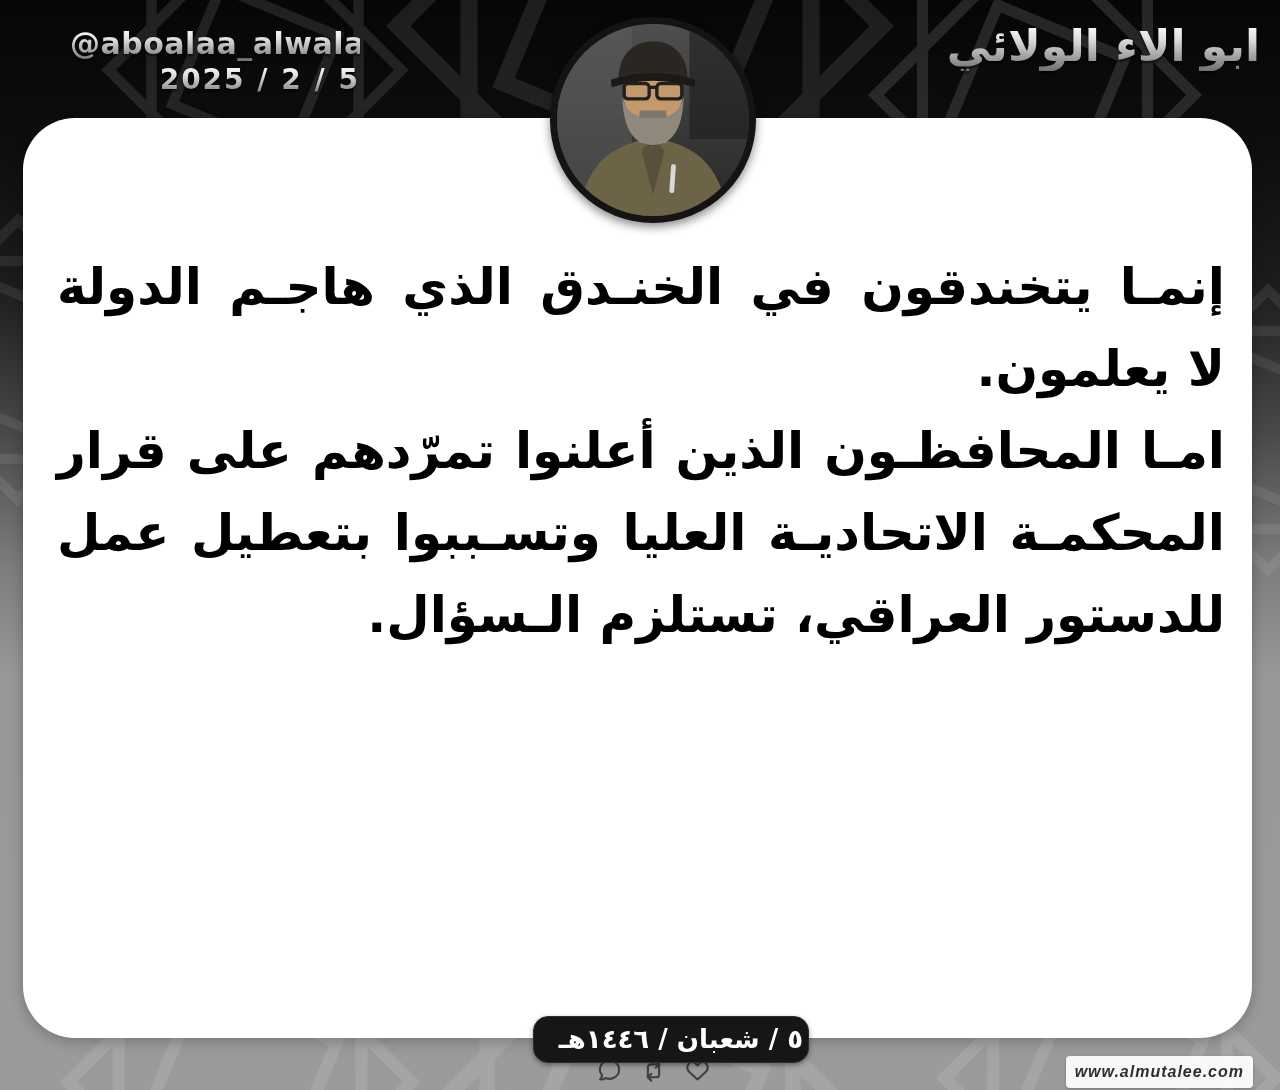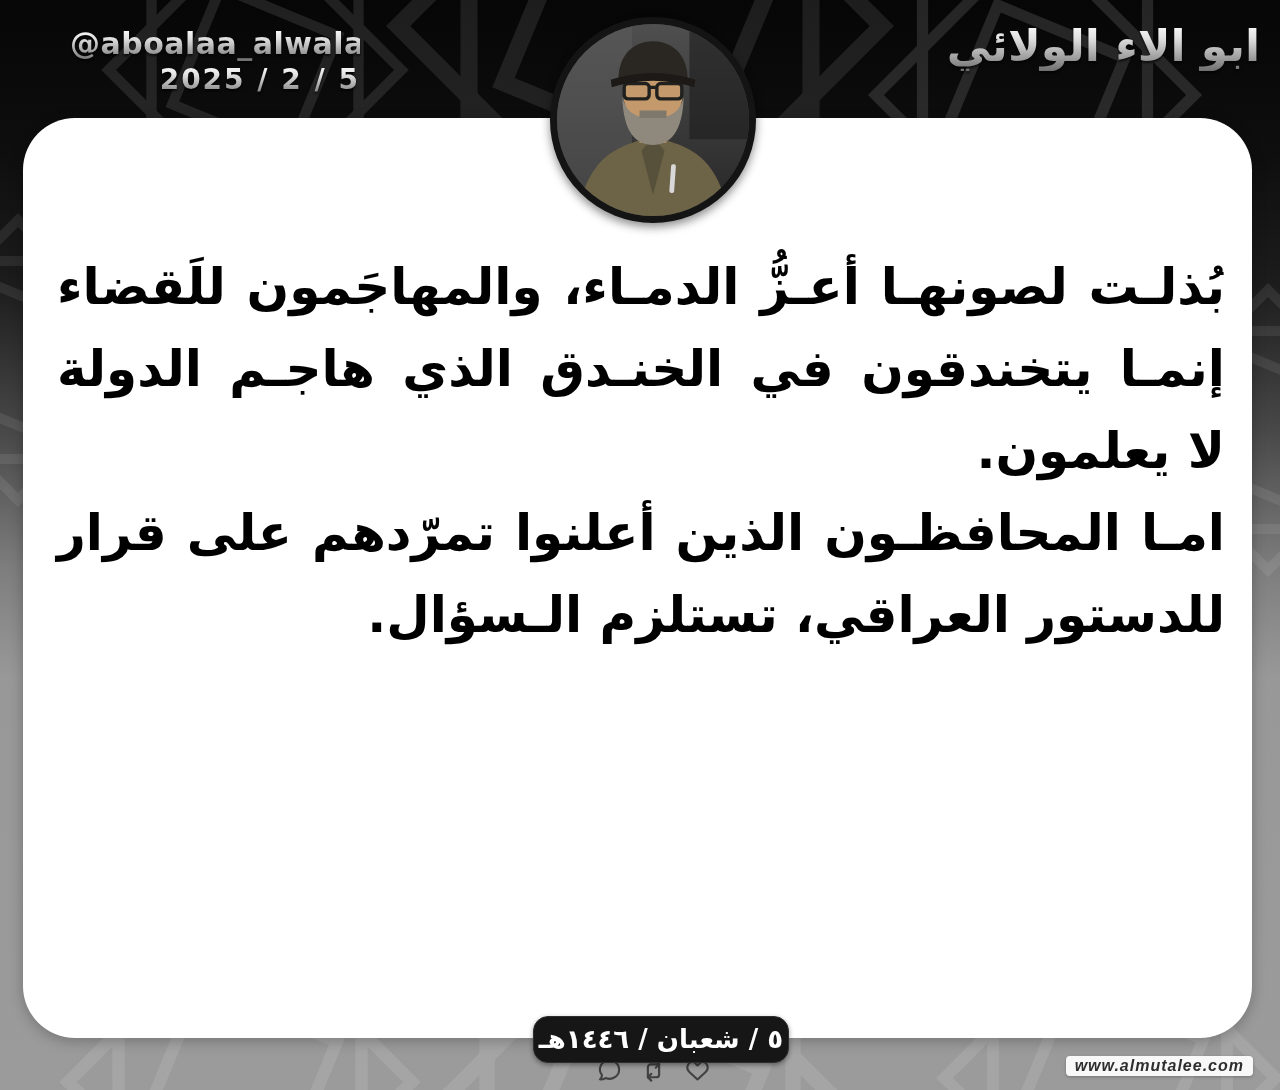--- a/index.html
+++ b/index.html
@@ -20,25 +20,25 @@
           border:7px solid #141414;box-sizing:border-box;overflow:hidden;
           box-shadow:0 4px 10px rgba(0,0,0,.45);background:#3a3a3a;z-index:5;}
   .avatar svg{display:block;width:100%;height:100%;}
   .text-block{position:absolute;left:57px;top:246px;width:1168px;direction:rtl;}
   .line{font-size:50px;line-height:82px;font-weight:bold;color:#000;
         text-align:justify;text-align-last:justify;text-justify:inter-word;white-space:nowrap;}
   .line.last{text-align:center;text-align-last:right;white-space:normal;}
   .badge{position:absolute;left:533px;top:1016px;width:254px;height:45px;border-radius:15px;
          background:#161616;border:1px solid #2e2e2e;color:#fff;direction:rtl;
          font-size:26px;font-weight:bold;line-height:45px;text-align:center;z-index:6;
-         box-shadow:0 2px 5px rgba(0,0,0,.4);}
+         box-shadow:0 2px 5px rgba(0,0,0,.4);padding-left:20px;}
   .actions{position:absolute;left:596px;top:1057px;display:flex;gap:17px;align-items:center;}
   .actions svg{display:block;}
   .watermark{position:absolute;right:27px;top:1056px;background:rgba(255,255,255,.93);
-             border-radius:4px;padding:1px 9px;font-size:16px;font-weight:bold;font-style:italic;
+             border-radius:4px;padding:7px 9px;font-size:16px;font-weight:bold;font-style:italic;
              color:#2e2e2e;letter-spacing:1px;box-shadow:0 1px 3px rgba(0,0,0,.25);
              font-family:"Liberation Sans",sans-serif;}
 </style>
 </head>
 <body>
 
 <div class="frame">
 
   <svg class="pattern" width="1280" height="1090" viewBox="0 0 1280 1090">
     <defs>
@@ -92,24 +92,24 @@
 
         <path d="M64 58 C64 30 82 18 100 18 C118 18 136 30 136 58 Z" fill="#2a2622"></path>
         <path d="M56 58 Q100 44 144 58 L143 66 Q100 52 57 66 Z" fill="#1c1916"></path>
       </svg>
     </div>
   </div>
 
   <div class="card"></div>
 
   <div class="text-block">
-    <div class="line">بُذلـت لصونهـا أعـزُّ الدمـاء، والمهاجَمون للَقضاء</div>
     <div class="line">إنمـا يتخندقون في الخنـدق الذي هاجـم الدولة</div>
     <div class="line last">لا يعلمون.</div>
     <div class="line">امـا المحافظـون الذين أعلنوا تمرّدهم على قرار</div>
+    <div class="line">المحكمـة الاتحاديـة العليا وتسـببوا بتعطيل عمل</div>
     <div class="line last">للدستور العراقي، تستلزم الـسؤال.</div>
   </div>
 
   <div class="badge">٥ / شعبان / ١٤٤٦هـ</div>
 
   <div class="actions">
     <svg width="27" height="27" viewBox="0 0 24 24" fill="none" stroke="#414141" stroke-width="1.9" stroke-linecap="round" stroke-linejoin="round">
       <path d="M20.5 11a8.5 8 0 1 0-15.4 4.7c.5.7-.2 3-1.5 4.1 2 .4 4.3-.5 5-1.1a8.5 8 0 0 0 11.9-7.7z"></path>
     </svg>
     <svg width="27" height="27" viewBox="0 0 24 24" fill="none" stroke="#414141" stroke-width="1.9" stroke-linecap="round" stroke-linejoin="round">

